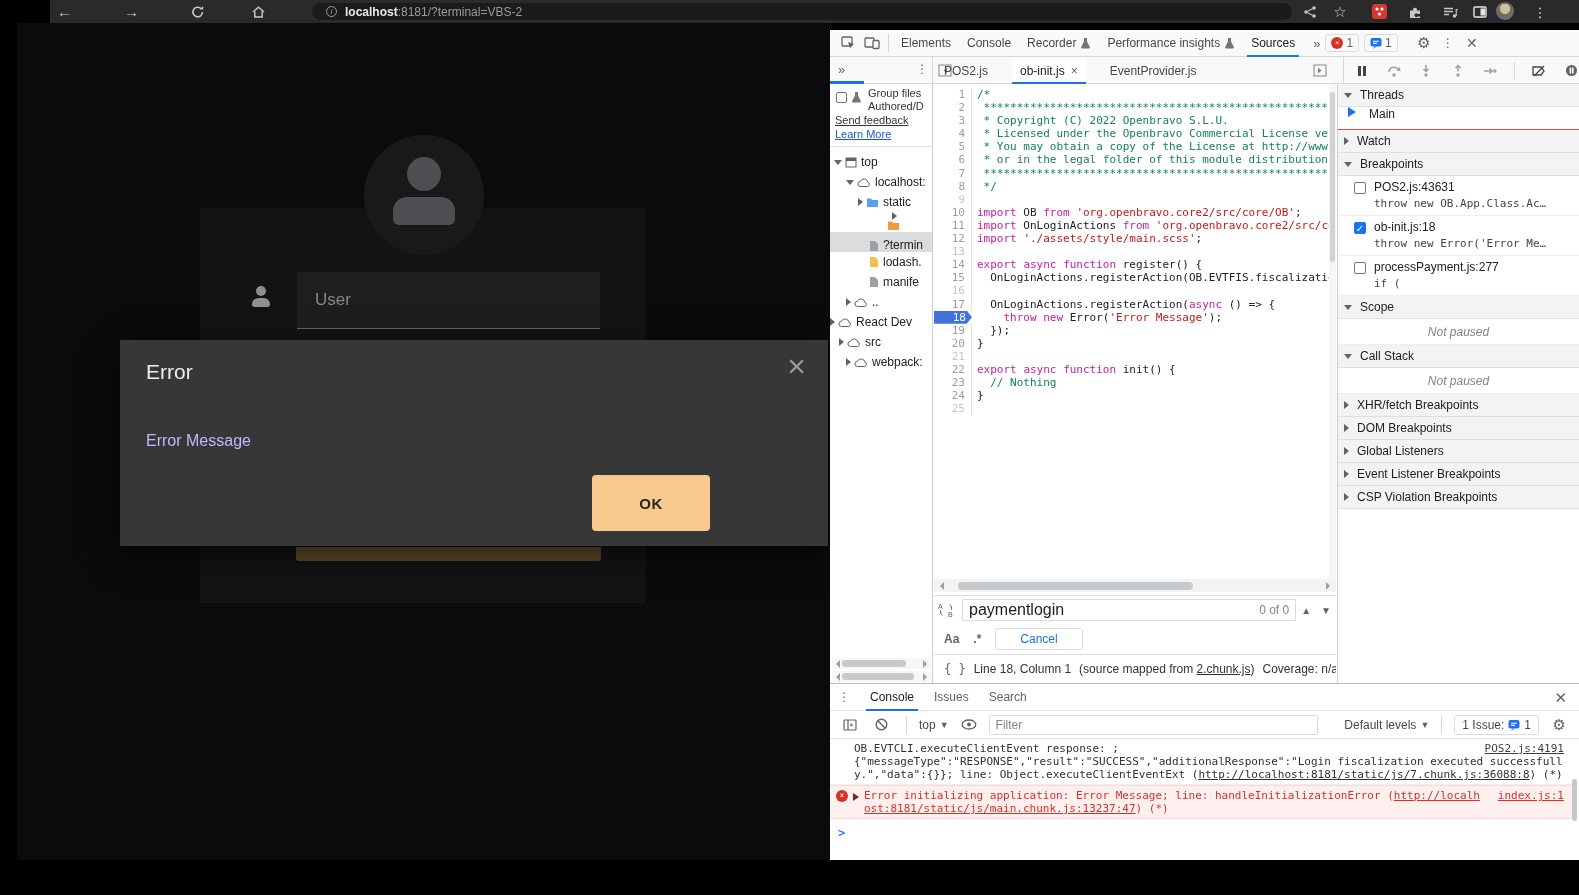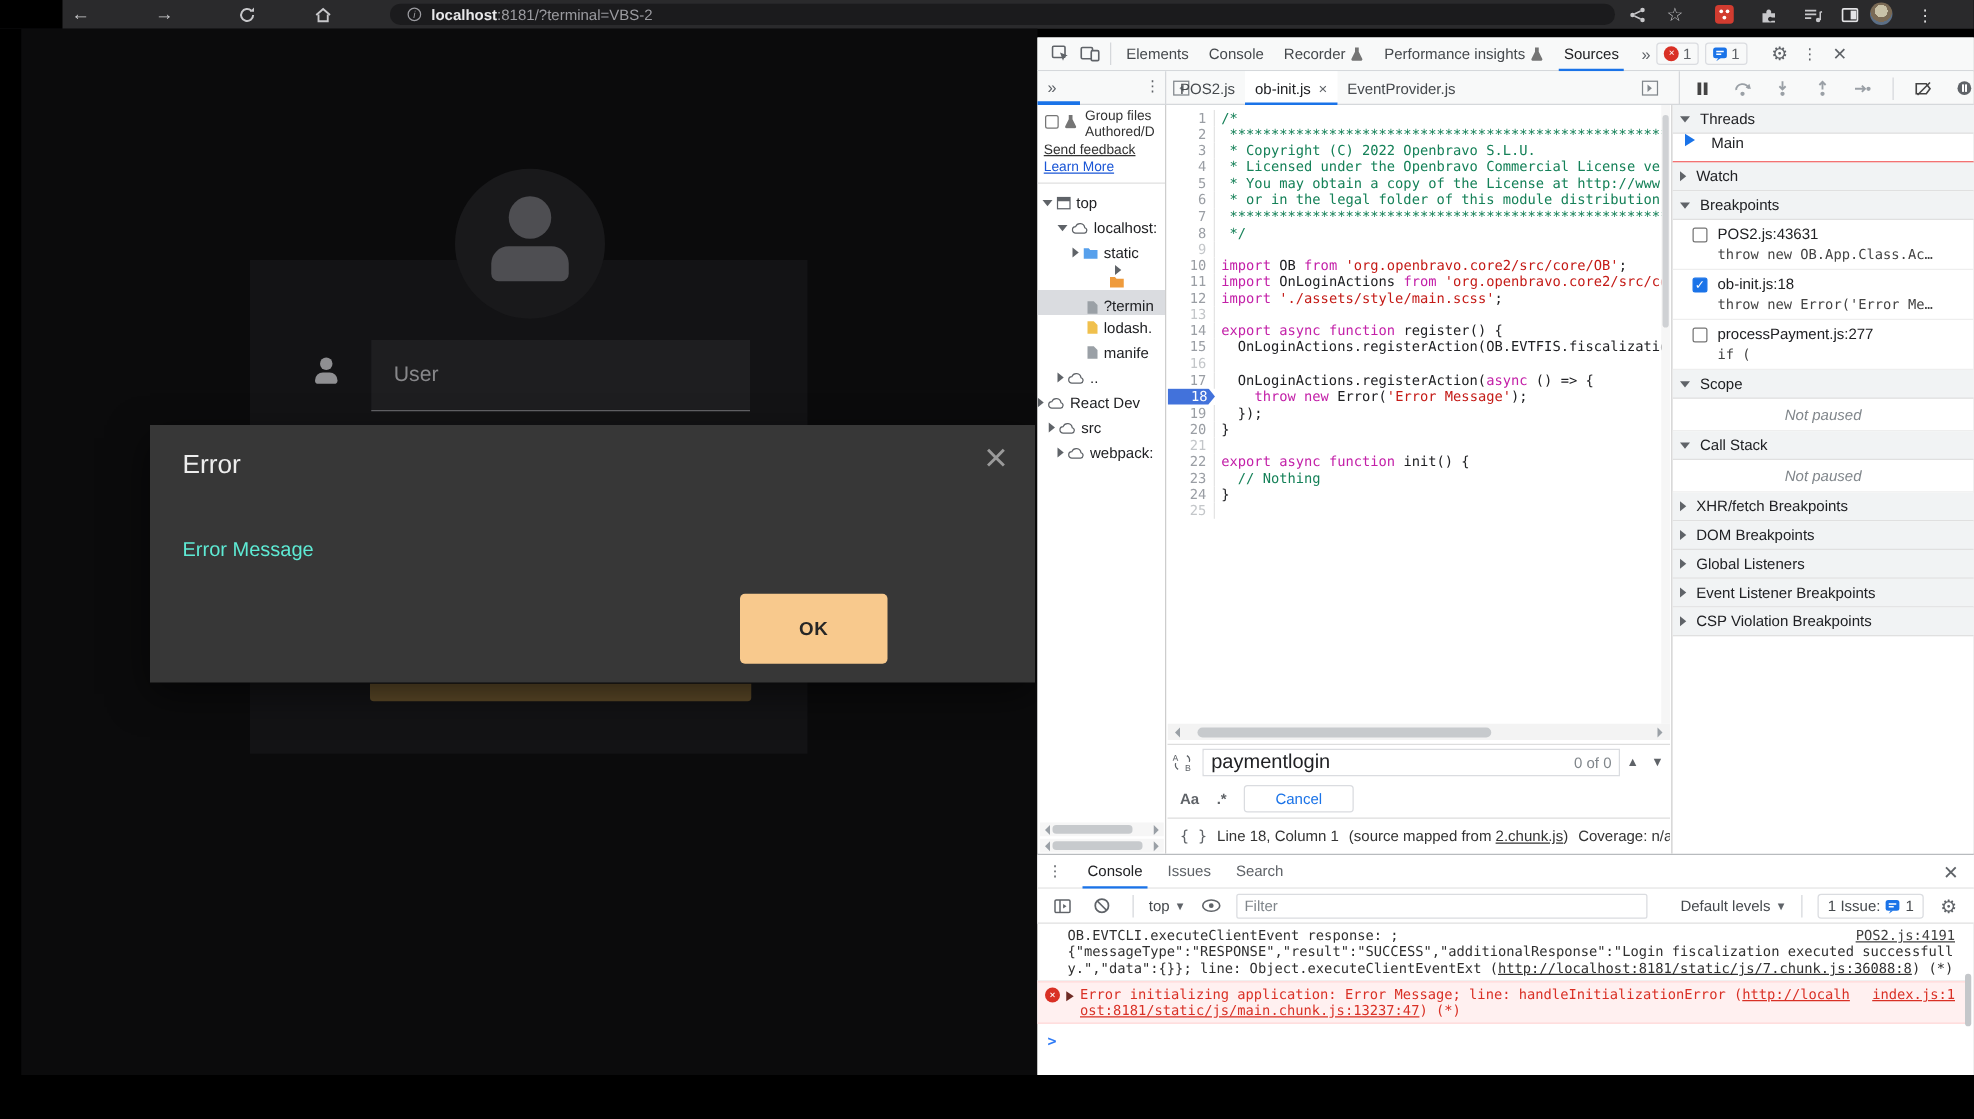--- a/index.html
+++ b/index.html
@@ -32,21 +32,21 @@
   #avatar-big .body { left:29px; top:62px; width:62px; height:28px; }
   #user-mini-icon { left:232px; top:263px; width:24px; height:24px; color:#8f8f92; }
   #user-mini-icon .head { left:7px; top:0; width:10px; height:10px; }
   #user-mini-icon .body { left:3px; top:12px; width:18px; height:9px; }
   #user-input { left:280px; top:249px; width:303px; height:57px; background:#1e1e20; border:none; border-bottom:1px solid #626266; color:#d8d8da; font-size:17px; padding-left:18px; font-family:"Liberation Sans",sans-serif; }
   #user-input::placeholder { color:#87878a; }
   #login-btn-strip { left:279px; top:524px; width:305px; height:14px; background:#5d4a28; border-radius:0 0 3px 3px; }
   #error-dialog { left:103px; top:317px; width:708px; height:206px; background:#373737; box-shadow:0 10px 30px rgba(0,0,0,.55); }
   #dlg-title { left:26px; top:20px; font-size:21px; color:#ededed; font-weight:500; }
   #dlg-close { right:22px; top:8px; font-size:32px; color:#9a9a9a; font-weight:300; cursor:default; }
-  #dlg-msg { left:26px; top:92px; font-size:16px; color:#5eead4; }
+  #dlg-msg { left:26px; top:92px; font-size:16px; color:#c4b5fd; }
   #dlg-ok { left:472px; top:135px; width:118px; height:56px; background:#f8c98d; border-radius:4px; display:flex; align-items:center; justify-content:center; font-size:15px; font-weight:bold; color:#262626; letter-spacing:.5px; }
 
   
   #devtools { left:830px; top:30px; width:749px; height:830px; background:#fff; color:#202124; font-size:12px; }
   .hdr-row { position:absolute; left:0; width:749px; background:#f8f9f9; border-bottom:1px solid #d5d8db; display:flex; align-items:center; }
   #dt-tabbar { top:0; height:27px; padding:0 6px; }
   .ic-btn { display:flex; align-items:center; justify-content:center; width:24px; height:24px; }
   .vsep { width:1px; height:18px; background:#d5d8db; margin:0 4px; }
   .dt-tab { padding:0 8px; height:27px; display:flex; align-items:center; gap:4px; color:#45494d; white-space:nowrap; position:relative; }
   .dt-tab.sel { color:#202124; }
@@ -57,21 +57,21 @@
 
   #src-row { top:27px; height:27px; }
   #nav-strip { position:absolute; left:0; top:0; width:103px; height:27px; border-right:1px solid #d5d8db; }
   #nav-strip .chev { position:absolute; left:8px; top:5px; color:#5f6368; font-size:13px; }
   #nav-strip .dots { position:absolute; left:86px; top:5px; color:#5f6368; }
   #nav-strip .under { position:absolute; left:0; bottom:0; width:34px; height:3px; background:#1a73e8; }
   .ftab { height:27px; display:flex; align-items:center; padding:0 8px; gap:6px; color:#45494d; position:relative; white-space:nowrap; background:transparent; }
   .ftab.sel { background:#fff; color:#202124; }
   .ftab.sel::after { content:""; position:absolute; left:0; right:0; bottom:0; height:2px; background:#1a73e8; }
   .ftab .x { color:#5f6368; font-size:12px; }
-  #file-tabs { position:absolute; left:106px; top:0; display:flex; align-items:center; }
+  #file-tabs { position:absolute; left:106px; top:0; display:flex; align-items:center;gap:16px; }
   #prevtab { position:absolute; left:108px; top:7px; }
   #nexttab { position:absolute; left:483px; top:7px; }
   #dbg-controls { position:absolute; left:513px; top:0; height:27px; display:flex; align-items:center; gap:8px; padding-left:6px; border-left:1px solid #d5d8db; }
 
   
   #navigator { top:54px; left:0; width:103px; height:599px; border-right:1px solid #cdcdcd; background:#fff; overflow:hidden; }
   #nav-banner { position:absolute; left:0; top:0; width:103px; height:63px; border-bottom:1px solid #e0e0e0; font-size:11px; color:#333; }
   #nav-banner .cb { position:absolute; left:6px; top:8px; width:11px; height:11px; border:1px solid #757575; border-radius:2px; background:#fff; }
   #nav-banner .flask { position:absolute; left:21px; top:7px; }
   #gf1 { position:absolute; left:38px; top:3px; white-space:nowrap; }

